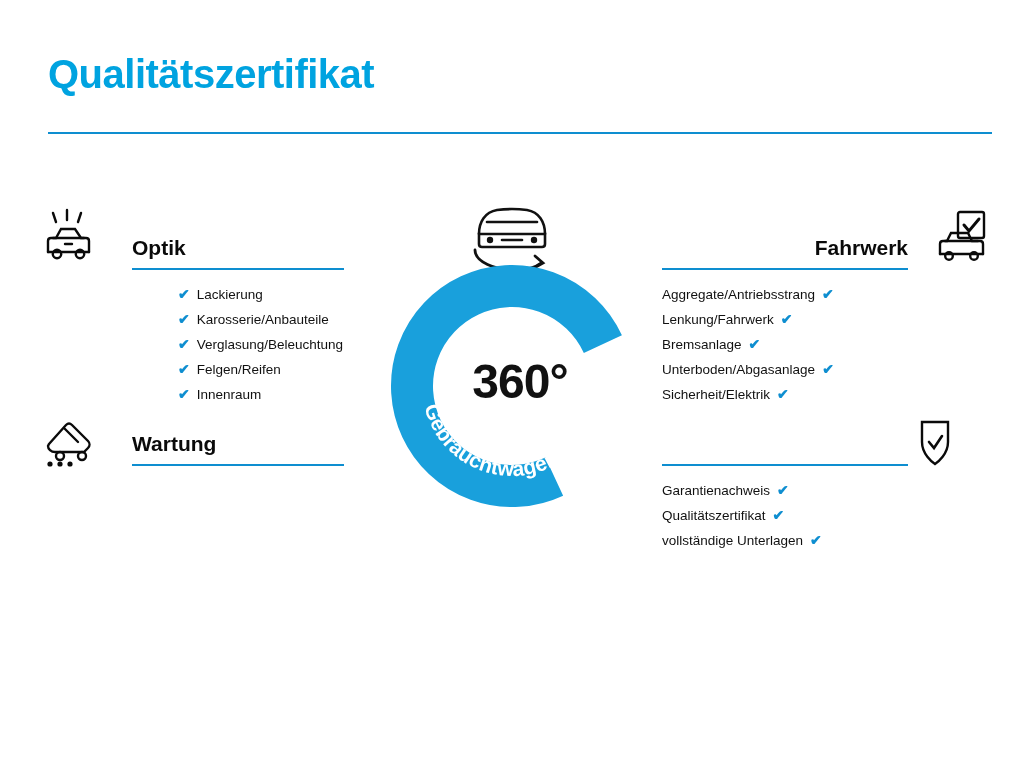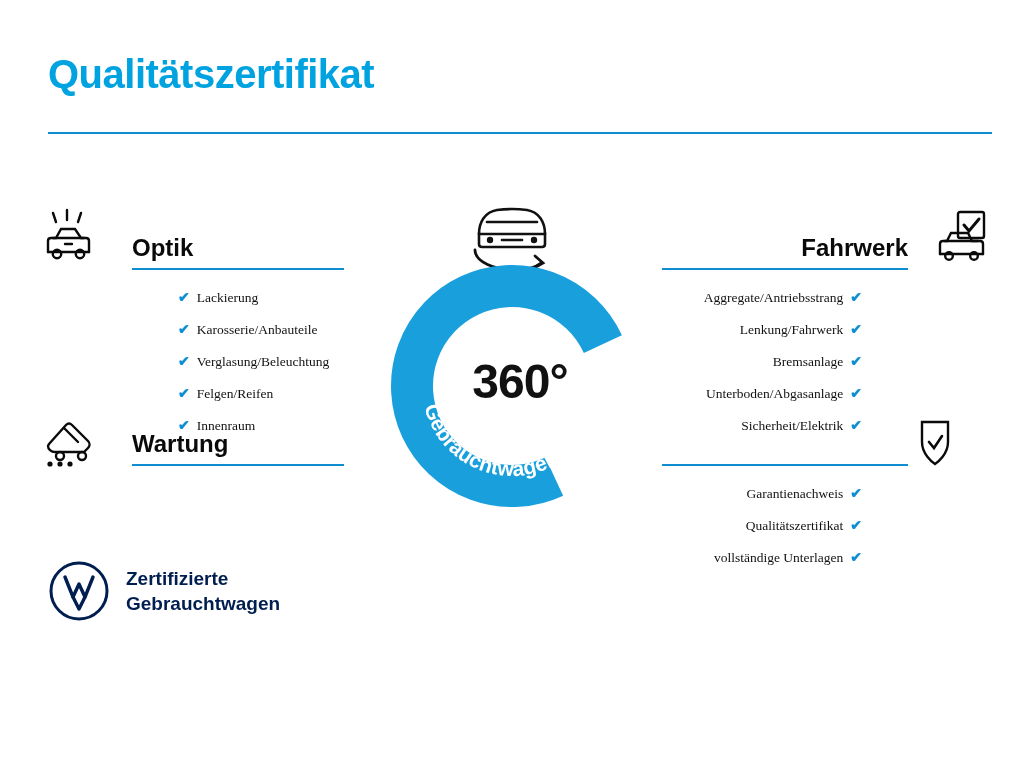--- a/index.html
+++ b/index.html
@@ -31,60 +31,59 @@
     background: #0e8ed0;
   }
 
   
   .block { position: absolute; }
   .block-head {
     position: relative;
     height: 34px;
   }
   .block-title {
-    font-size: 24px;
+    font-size: 21px;
     font-weight: bold;
     color: #0a0a0a;
     line-height: 24px;
     white-space: nowrap;
   }
   .head-rule {
     position: absolute;
     bottom: 0;
     height: 2px;
     background: #0e8ed0;
   }
   .items { margin-top: 12px; }
   .item {
     font-size: 13.5px;
     color: #111;
-    line-height: 32px;
+    line-height: 24px;
     white-space: nowrap;
-    font-family: Liberation Serif, serif;
   }
   .check {
     color: #0e8ed0;
     font-weight: bold;
     font-size: 14px;
   }
 
   
   .left .block-head { padding-left: 84px; }
   .left .block-title { text-align: left; }
   .left .head-rule { left: 84px; right: 0; }
   .left .items { padding-left: 130px; }
   .left .item { text-align: left; }
   .left .item .check { margin-right: 7px; }
 
   
   .right .block-head { padding-right: 84px; }
   .right .block-title { text-align: right; }
   .right .head-rule { right: 84px; left: 0; }
   .right .items { padding-right: 130px; }
-  .right .item { text-align: right; }
+  .right .item { text-align: left; }
   .right .item .check { margin-left: 7px; }
 
   
   #col-optik   { left: 48px;  top: 236px;  width: 296px; }
   #col-wartung { left: 48px;  top: 432px;  width: 296px; }
   #col-technik { right: 32px; top: 236px;  width: 330px; }
   #col-garantie{ right: 32px; top: 432px;  width: 330px; }
 
   
   .side-icon {
@@ -273,27 +272,14 @@
         <circle cx="128" cy="128" r="100" fill="none" stroke="#19A0DC" stroke-width="42" stroke-linecap="butt" stroke-dasharray="471 157" transform="rotate(65 128 128)"></circle>
         <text font-family="Liberation Sans, sans-serif" font-size="21" font-weight="bold" fill="#ffffff">
           <textPath href="#ringTextPath" startOffset="50%" text-anchor="middle" id="ring-text-path">Gebrauchtwagen-Check</textPath>
         </text>
       </svg>
     </div>
 
     <div class="center-360">360°</div>
   </div>
 
-  <div id="footer">
-    <div id="vw-logo">
-      <svg viewBox="0 0 62 62" width="62" height="62" fill="none" stroke="#001E50" stroke-width="3" stroke-linejoin="round" stroke-linecap="round">
-        <circle cx="31" cy="31" r="28"></circle>
-        <path d="M17 17 L25 37 L31 24 L37 37 L45 17" stroke-width="3.4" fill="none"></path>
-        <path d="M25 37 L31 49 L37 37" stroke-width="3.4" fill="none"></path>
-      </svg>
-    </div>
-    <div>
-      <div class="footer-text">Zertifizierte</div>
-      <div class="footer-text">Gebrauchtwagen</div>
-    </div>
-  </div>
 
 </div>
 
 </body></html>

